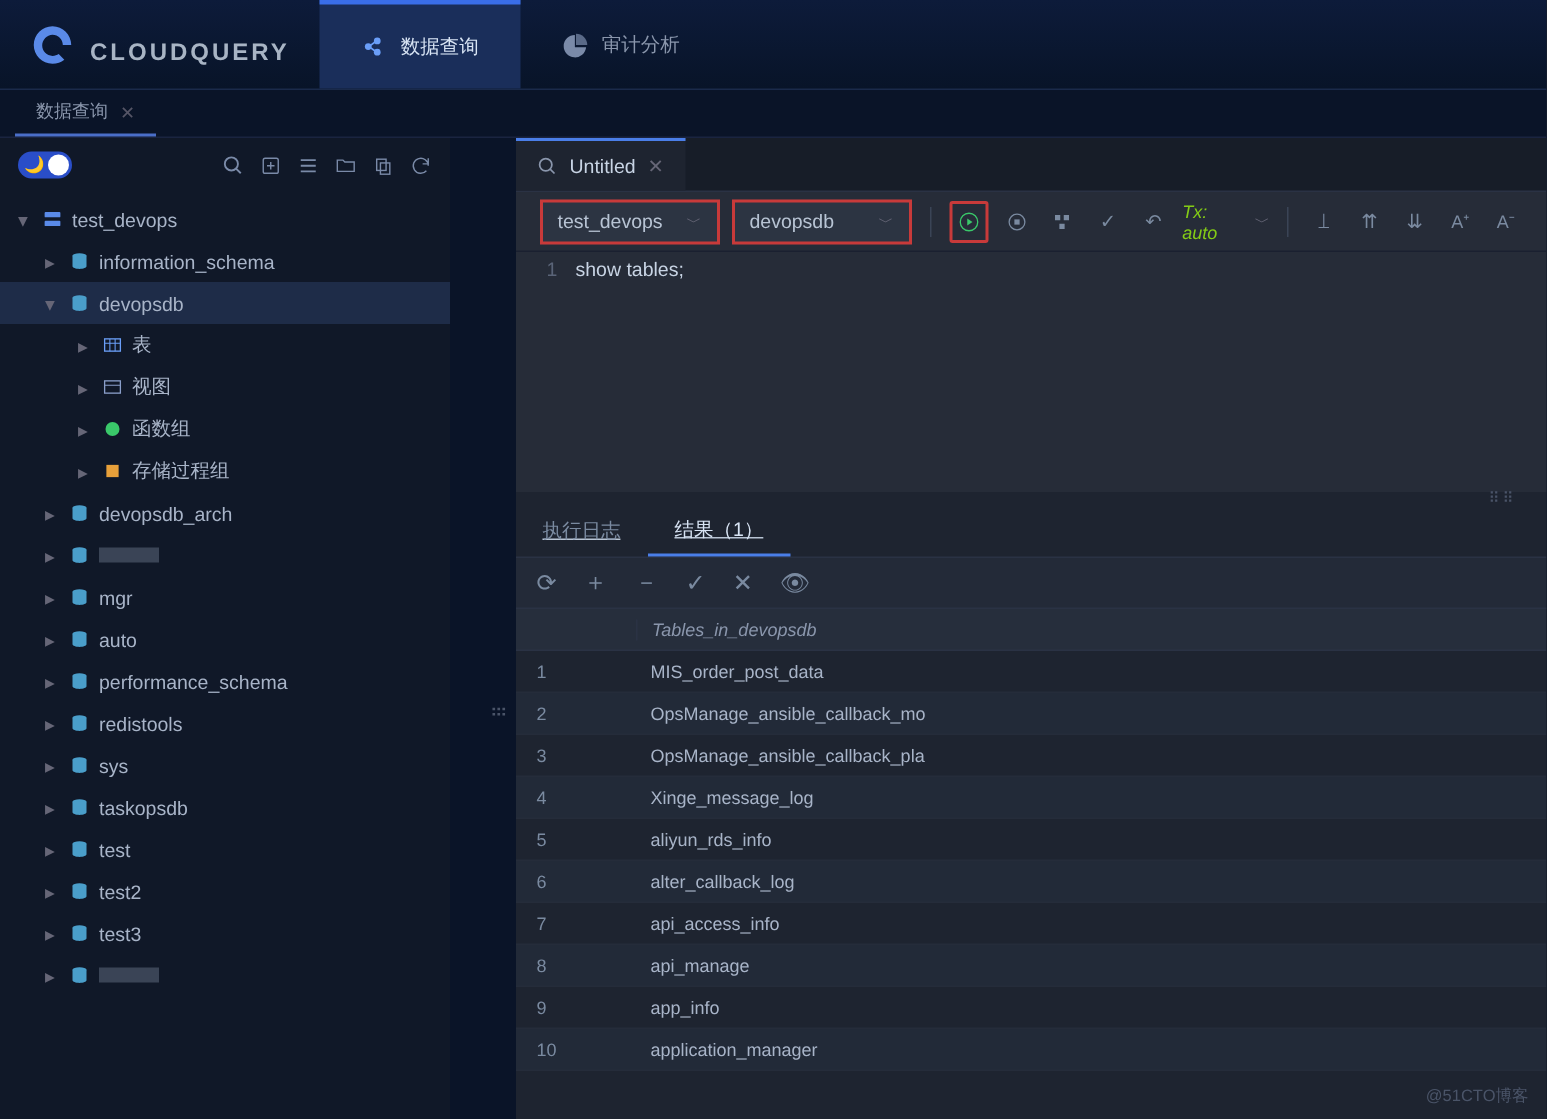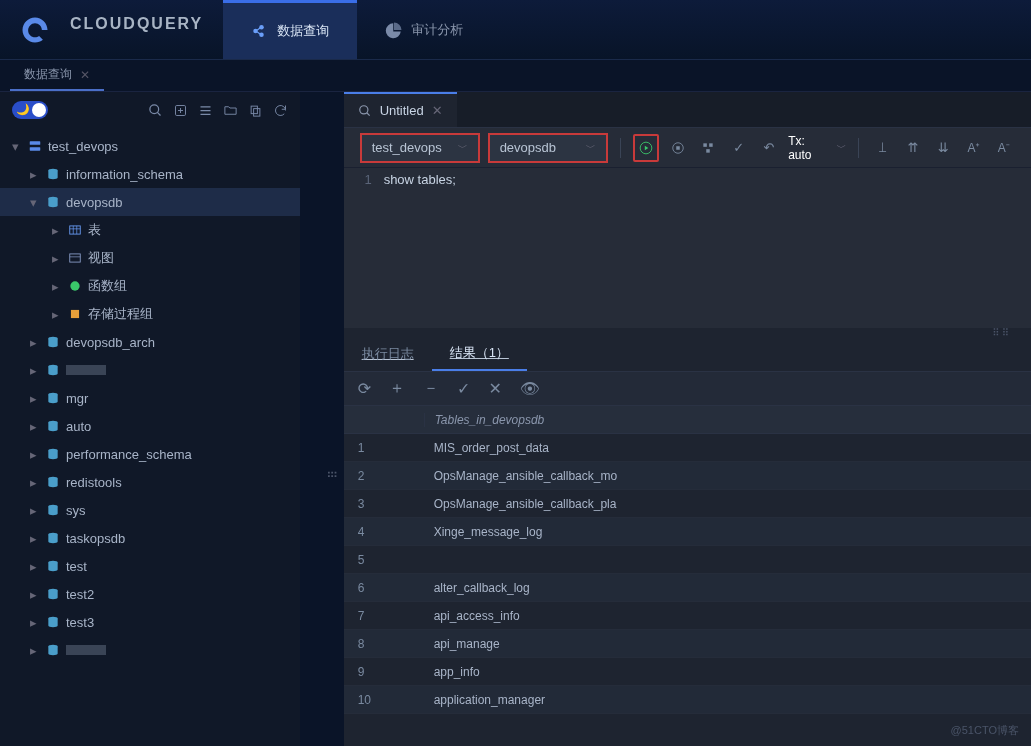--- a/index.html
+++ b/index.html
@@ -1,18 +1,18 @@
 <!DOCTYPE html>
 <html><head>
 <meta charset="utf-8">
 <style>
 * { margin:0; padding:0; box-sizing:border-box; font-family:-apple-system,BlinkMacSystemFont,"Segoe UI",Arial,sans-serif; }
 body { background:#0a1428; color:#b8c4d4; font-size:13px; width:1031px; height:746px; overflow:hidden; position:relative; }
 .header { height:60px; background:linear-gradient(180deg,#0d1b3a 0%,#081428 100%); display:flex; align-items:center; border-bottom:1px solid #1a2a4a; }
-.logo { display:flex; align-items:flex-start; padding:0 20px; gap:20px; }
+.logo { display:flex; align-items:flex-end; padding:0 20px; gap:10px; }
 .logo-icon { width:30px; height:30px; }
 .logo-text { color:#a8b4c4; font-size:16px; font-weight:600; letter-spacing:2px; }
 .nav-tabs { display:flex; height:100%; }
 .nav-tab { display:flex; align-items:center; gap:8px; padding:0 28px; color:#8a96ac; cursor:pointer; height:100%; }
 .nav-tab.active { background:#1a2e5a; color:#d8e4f4; border-top:3px solid #3a6ee8; }
 .nav-tab-icon { width:18px; height:18px; }
 .sub-tabs { height:32px; background:#0a1428; display:flex; align-items:center; padding-left:10px; border-bottom:1px solid #1a2440; }
 .sub-tab { display:flex; align-items:center; gap:8px; padding:0 14px; height:100%; color:#8a96ac; font-size:12px; border-bottom:2px solid #4a6ec8; }
 .sub-tab .close { color:#556; cursor:pointer; }
 .main { display:flex; height:calc(100% - 92px); }
@@ -34,21 +34,21 @@
 .editor-tab { display:flex; align-items:center; gap:8px; padding:0 14px; height:100%; border-top:2px solid #4a7ee8; background:#1e2430; color:#c8d4e4; }
 .editor-tab .close { color:#667; }
 .query-toolbar { height:40px; display:flex; align-items:center; gap:8px; padding:0 16px; background:#262c38; border-bottom:1px solid #1a2030; }
 .dropdown { height:30px; min-width:120px; background:#2c3442; border:1px solid #3a4456; display:flex; align-items:center; justify-content:space-between; padding:0 10px; color:#b8c4d4; font-size:13px; cursor:pointer; }
 .dropdown.hl { border:2px solid #c83a3a; }
 .dropdown .dd-chev { color:#667; font-size:10px; }
 .tb-btn { width:24px; height:24px; display:flex; align-items:center; justify-content:center; color:#7a8aa0; cursor:pointer; }
 .tb-btn.run { color:#3ac86a; border:2px solid #c83a3a; width:28px; height:28px; border-radius:2px; }
 .tb-btn.run svg { width:14px; height:14px; }
 .tb-sep { width:1px; height:20px; background:#3a4456; margin:0 4px; }
-.tx-label { color:#ffffff; font-size:12px; }
+.tx-label { color:#84cc16; font-size:12px;font-style:italic; }
 .editor { flex:0 0 160px; background:#262c38; display:flex; font-family:Consolas,monospace; font-size:13px; padding-top:4px; }
 .gutter { width:40px; text-align:right; padding-right:12px; color:#5a6478; }
 .code { flex:1; color:#c8d4e4; }
 .drag-handle { height:8px; display:flex; align-items:center; justify-content:flex-end; padding-right:20px; color:#4a5468; font-size:10px; letter-spacing:2px; }
 .result-tabs { height:36px; display:flex; align-items:center; background:#1e2430; border-bottom:1px solid #2a3244;text-decoration:underline; }
 .result-tab { padding:0 18px; height:100%; display:flex; align-items:center; color:#7a8aa0; cursor:pointer; font-size:13px; }
 .result-tab.active { color:#d8e4f4; border-bottom:2px solid #4a7ee8; }
 .result-toolbar { height:34px; display:flex; align-items:center; gap:18px; padding:0 14px; background:#232a38; border-bottom:1px solid #2a3244; }
 .rt-btn { color:#7a8aa0; cursor:pointer; font-size:16px; }
 .result-grid { flex:1; overflow:auto; background:#1e2430; }
@@ -419,20 +419,21 @@
           <div class="grid-row">
             <div class="col-idx">3</div>
             <div class="col-main">OpsManage_ansible_callback_pla</div>
           </div>
           <div class="grid-row">
             <div class="col-idx">4</div>
             <div class="col-main">Xinge_message_log</div>
           </div>
           <div class="grid-row">
             <div class="col-idx">5</div>
+            <div class="col-main">aliyun_rds_info</div>
           </div>
           <div class="grid-row">
             <div class="col-idx">6</div>
             <div class="col-main">alter_callback_log</div>
           </div>
           <div class="grid-row">
             <div class="col-idx">7</div>
             <div class="col-main">api_access_info</div>
           </div>
           <div class="grid-row">

